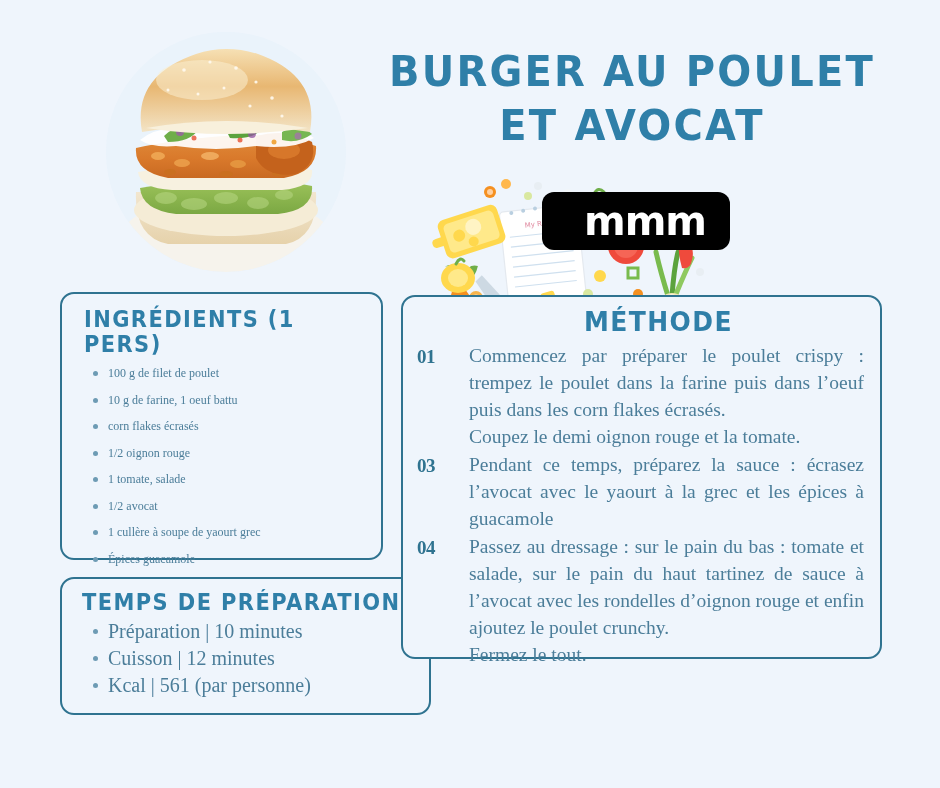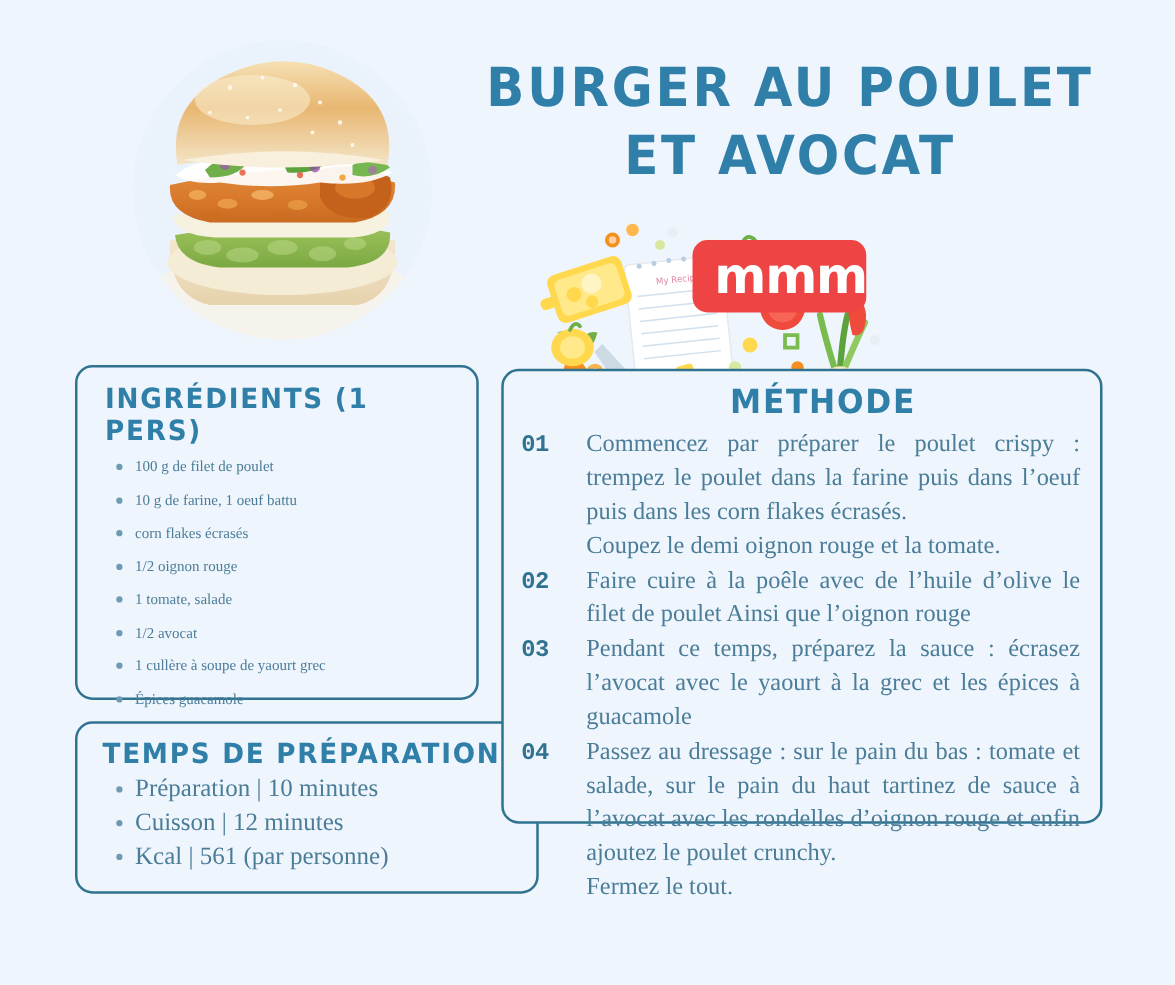--- a/index.html
+++ b/index.html
@@ -51,25 +51,25 @@
   .logo-zone {
     position: absolute;
     left: 432px;
     top: 176px;
     width: 300px;
     height: 140px;
   }
   .logo-illus { position: absolute; left: 0; top: 0; width: 300px; height: 140px; }
   .logo-badge {
     position: absolute;
-    left: 122px;
+    left: 110px;
     top: 16px;
-    width: 139px;
+    width: 188px;
     height: 58px;
-    background: #ef4444;
+    background: #000000;
     border-radius: 12px;
     display: flex;
     align-items: center;
     justify-content: center;
   }
   .logo-text {
     color: #ffffff;
     font-family: "DejaVu Sans", sans-serif;
     font-weight: bold;
     font-size: 40px;
@@ -173,21 +173,21 @@
     padding: 0 16px 0 14px;
   }
   .step {
     display: flex;
     align-items: flex-start;
     margin-bottom: 1px;
   }
   .step-num {
     flex: 0 0 40px;
     color: #2f7390;
-    font-family: Liberation Mono, monospace;
+    font-family: Liberation Serif, serif;
     font-weight: bold;
     font-size: 19px;
     line-height: 27px;
     padding-top: 1px;
     letter-spacing: -0.5px;
   }
   .step-text {
     flex: 1;
     color: #4b7d99;
     font-size: 19.5px;
@@ -425,24 +425,20 @@
     <div class="steps">
 
       <div class="step">
         <div class="step-num">01</div>
         <div class="step-text">
           <span>Commencez par préparer le poulet crispy : trempez le poulet dans la farine puis dans l’oeuf puis dans les corn flakes écrasés.</span>
           <span class="nobreak">Coupez le demi oignon rouge et la tomate.</span>
         </div>
       </div>
 
-      <div class="step">
-        <div class="step-num">02</div>
-        <div class="step-text">Faire cuire à la poêle avec de l’huile d’olive le filet de poulet Ainsi que l’oignon rouge</div>
-      </div>
 
       <div class="step">
         <div class="step-num">03</div>
         <div class="step-text">Pendant ce temps, préparez la sauce : écrasez l’avocat avec le yaourt à la grec et les épices à guacamole</div>
       </div>
 
       <div class="step">
         <div class="step-num">04</div>
         <div class="step-text">
           <span>Passez au dressage : sur le pain du bas : tomate et salade, sur le pain du haut tartinez de sauce à l’avocat avec les rondelles d’oignon rouge et enfin ajoutez le poulet crunchy.</span>

